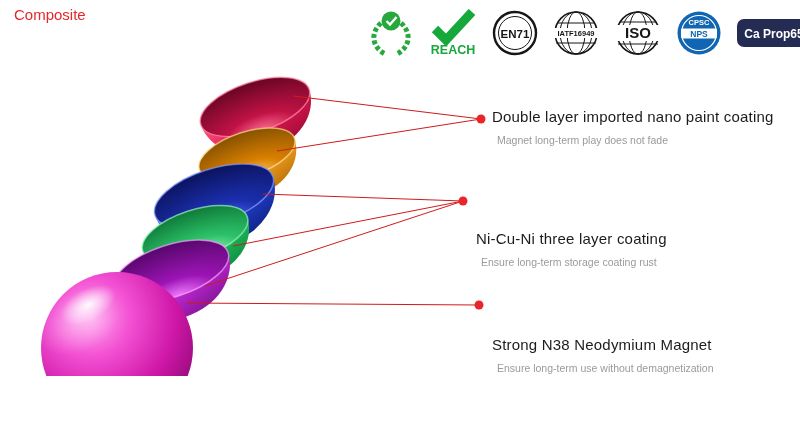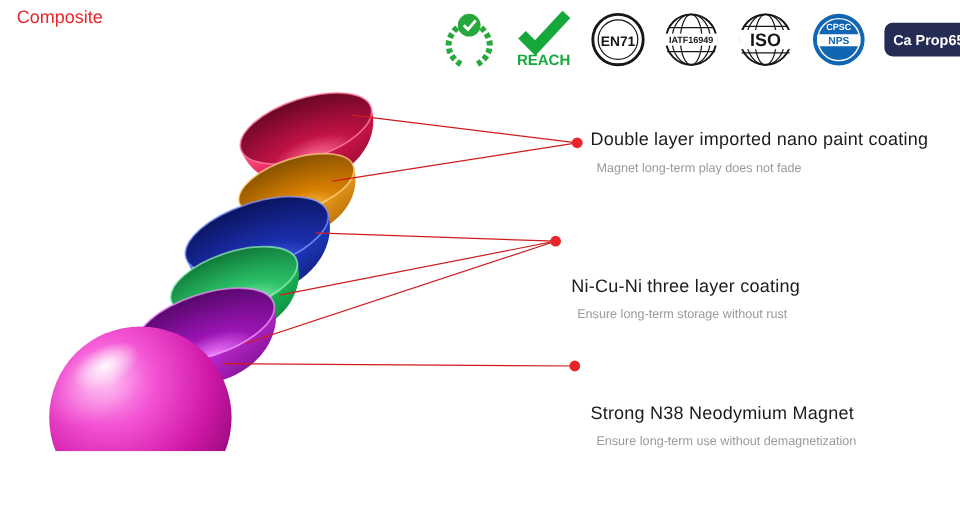--- a/index.html
+++ b/index.html
@@ -189,21 +189,21 @@
     </g>
   </svg>
 
   <div class="ann" style="left:492px;top:108px;">
     <div class="ann-title">Double layer imported nano paint coating</div>
     <div class="ann-sub">Magnet long-term play does not fade</div>
   </div>
 
   <div class="ann" style="left:476px;top:192px;margin-top:38px;">
     <div class="ann-title">Ni-Cu-Ni three layer coating</div>
-    <div class="ann-sub">Ensure long-term storage without rust</div>
+    <div class="ann-sub">Ensure long-term storage coating rust</div>
   </div>
 
   <div class="ann" style="left:492px;top:296px;margin-top:40px;">
     <div class="ann-title">Strong N38 Neodymium Magnet</div>
     <div class="ann-sub">Ensure long-term use without demagnetization</div>
   </div>
 
 </div>
 
 </body></html>

